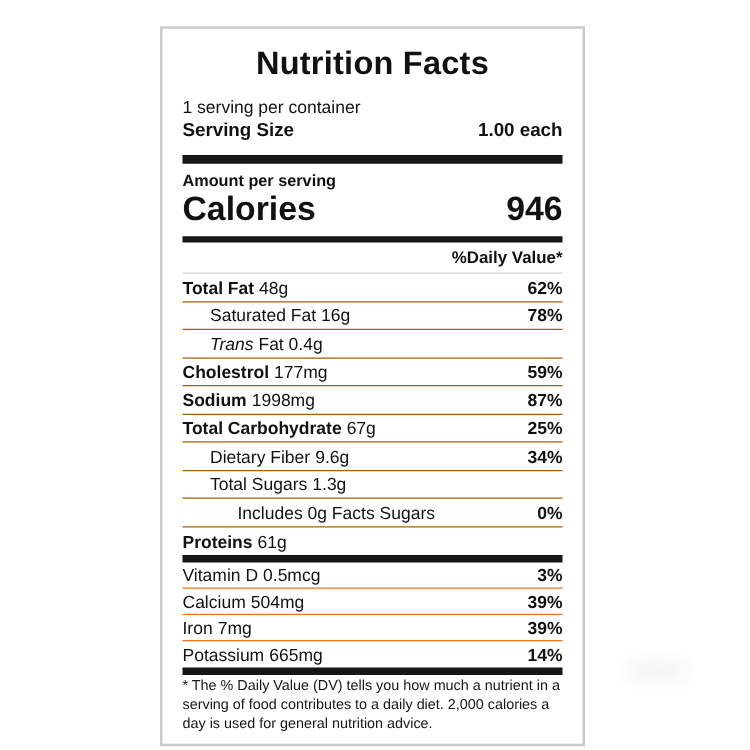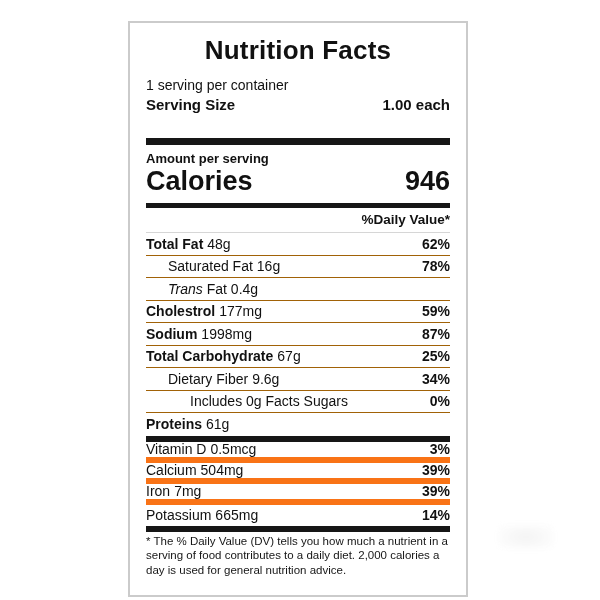--- a/index.html
+++ b/index.html
@@ -33,21 +33,21 @@
     margin-top: 11px;
     font-size: 14px;
   }
 
   .nl-serving-size-row {
     margin-top: 3px;
     display: flex;
     justify-content: space-between;
     font-size: 15px;
     font-weight: bold;
-    padding-bottom: 25px;
+    padding-bottom: 11px;
   }
 
   .thick-rule { height: 7px; background: #161616; }
   .thick-rule.mid { height: 5px; }
   .thick-rule.sect { height: 6px; }
 
   .nl-amount-per-serving {
     margin-top: 6px;
     font-size: 13px;
     font-weight: bold;
@@ -87,21 +87,21 @@
   .nutrient-row .dv { font-weight: bold; }
   .indent1 { padding-left: 22px; }
   .indent2 { padding-left: 44px; }
 
   .vitamin-row {
     display: flex;
     justify-content: space-between;
     align-items: center;
     font-size: 14px;
     height: 21px;
-    border-bottom: 6px solid #f97316;
+    border-bottom: 1px solid #f97316;
   }
   .vitamin-row.no-border { border-bottom: none; }
   .vitamin-row .amt { margin-left: 4px; }
   .vitamin-row .dv { font-weight: bold; }
 
   .nl-footnote {
     padding-top: 2px;
     font-size: 11.5px;
     line-height: 1.3;
     color: #161616;
@@ -174,20 +174,24 @@
     <div class="nutrient-row">
       <span class="left"><span class="lbl bold">Total Carbohydrate</span><span class="amt">67g</span></span>
       <span class="dv">25%</span>
     </div>
 
     <div class="nutrient-row">
       <span class="left indent1"><span class="lbl">Dietary Fiber</span><span class="amt">9.6g</span></span>
       <span class="dv">34%</span>
     </div>
 
+    <div class="nutrient-row">
+      <span class="left indent1"><span class="lbl">Total Sugars</span><span class="amt">1.3g</span></span>
+      <span class="dv"></span>
+    </div>
 
     <div class="nutrient-row">
       <span class="left indent2"><span class="lbl">Includes 0g Facts Sugars</span><span class="amt"></span></span>
       <span class="dv">0%</span>
     </div>
 
     <div class="nutrient-row no-border">
       <span class="left"><span class="lbl bold">Proteins</span><span class="amt">61g</span></span>
       <span class="dv"></span>
     </div>

